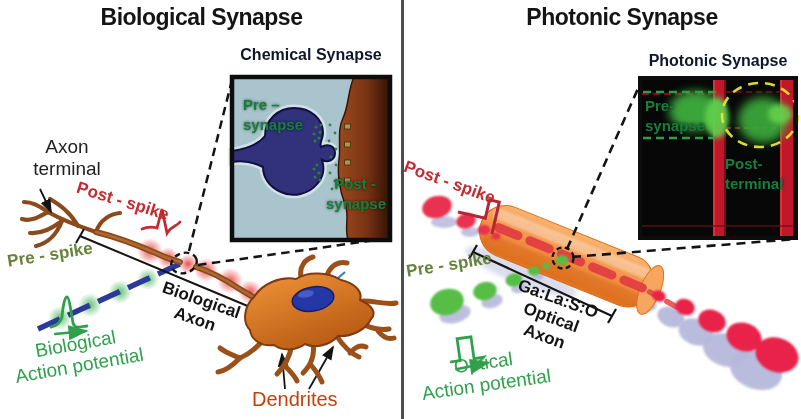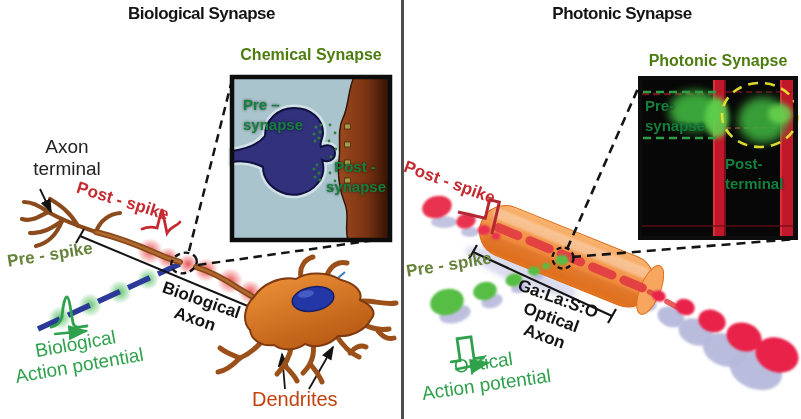--- a/index.html
+++ b/index.html
@@ -1,23 +1,23 @@
 <!DOCTYPE html>
 <html><head>
 <meta charset="utf-8">
 <style>
   html,body{margin:0;padding:0;background:#fff;}
   #fig{position:relative;width:801px;height:419px;background:#ffffff;overflow:hidden;
        font-family:"Liberation Sans","DejaVu Sans",sans-serif;}
   .panel{position:absolute;top:0;height:419px;}
   #lpanel{left:0;width:403px;}
   #rpanel{left:403px;width:398px;}
-  .ptitle{position:absolute;top:4px;text-align:center;font-size:17px;font-weight:bold;
+  .ptitle{position:absolute;top:4px;text-align:center;font-size:23px;font-weight:bold;
           color:#141414;letter-spacing:-0.5px;white-space:pre-line;}
-  .itit{position:absolute;text-align:center;font-size:16px;font-weight:bold;color:#4d7c0f;}
+  .itit{position:absolute;text-align:center;font-size:16px;font-weight:bold;color:#0f172a;}
   .lbl{position:absolute;white-space:pre-line;line-height:1.18;}
   .bold{font-weight:bold;}
   .ctr{text-align:center;}
   .white{color:#15803d;font-weight:bold;font-size:15px;line-height:1.32;
          text-shadow:0 0 3px rgba(0,0,0,.65);}
   .divider{position:absolute;left:401px;top:0;width:3px;height:419px;background:#4d4d4d;}
   svg{position:absolute;left:0;top:0;}
 </style>
 </head>
 <body>
@@ -170,21 +170,21 @@
             <rect x="112.5" y="101" width="6" height="5"></rect>
         </g>
         <rect x="0" y="0" width="158" height="163" fill="none" stroke="#0d0d0d" stroke-width="4.5"></rect>
       </g>
     </svg>
 
     <div class="ptitle" style="left:0;width:403px;">Biological Synapse</div>
     <div class="itit" style="left:232px;top:46px;width:158px;">Chemical Synapse</div>
     <div class="lbl white" style="left:243px;top:95px;">Pre –
 synapse</div>
-    <div class="lbl white ctr" style="left:326px;top:157px;width:58px;">Post -
+    <div class="lbl white ctr" style="left:326px;top:174px;width:58px;">Post -
 synapse</div>
     <div class="lbl ctr" style="left:12px;top:136px;width:110px;font-size:19px;color:#222;">Axon
 terminal</div>
     <div class="lbl bold" style="left:80px;top:178px;font-size:17px;color:#c52a30;transform:rotate(17deg);transform-origin:left top;">Post - spike</div>
     <div class="lbl bold" style="left:6px;top:252px;font-size:17px;color:#67833b;transform:rotate(-9deg);transform-origin:left top;">Pre - spike</div>
     <div class="lbl bold ctr" style="left:152px;top:290px;width:92px;font-size:17px;color:#141414;transform:rotate(19deg);">Biological
 Axon</div>
     <div class="lbl ctr" style="left:5px;top:333px;width:145px;font-size:19px;color:#2fa14c;transform:rotate(-10deg);">Biological
 Action potential</div>
     <div class="lbl" style="left:252px;top:388px;font-size:20px;color:#c2410c;">Dendrites</div>

